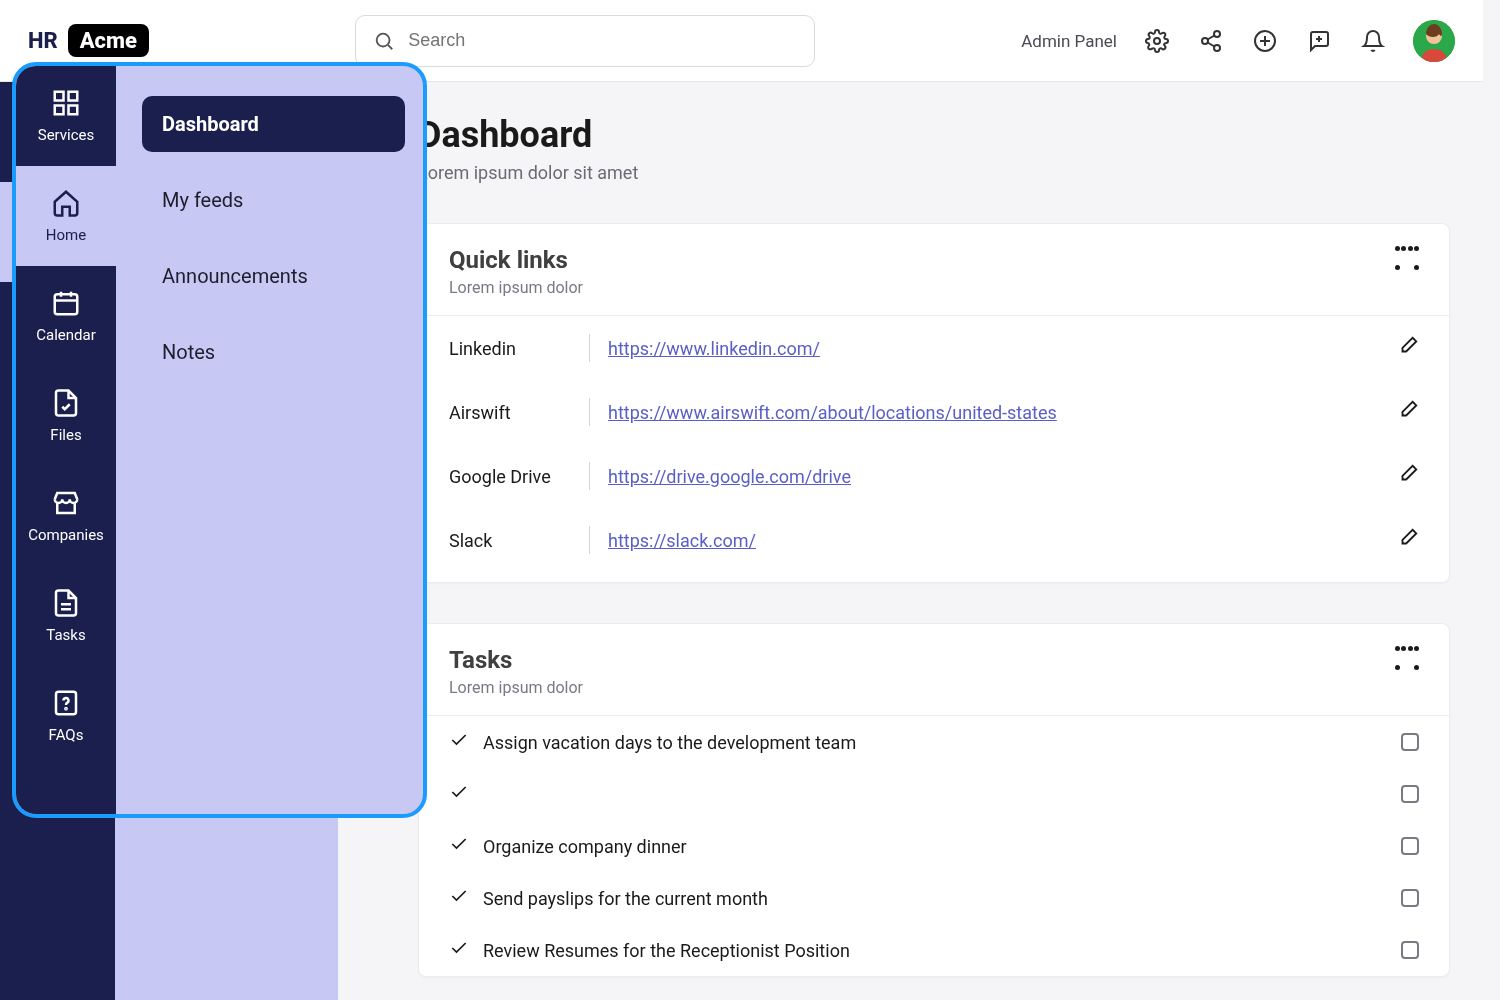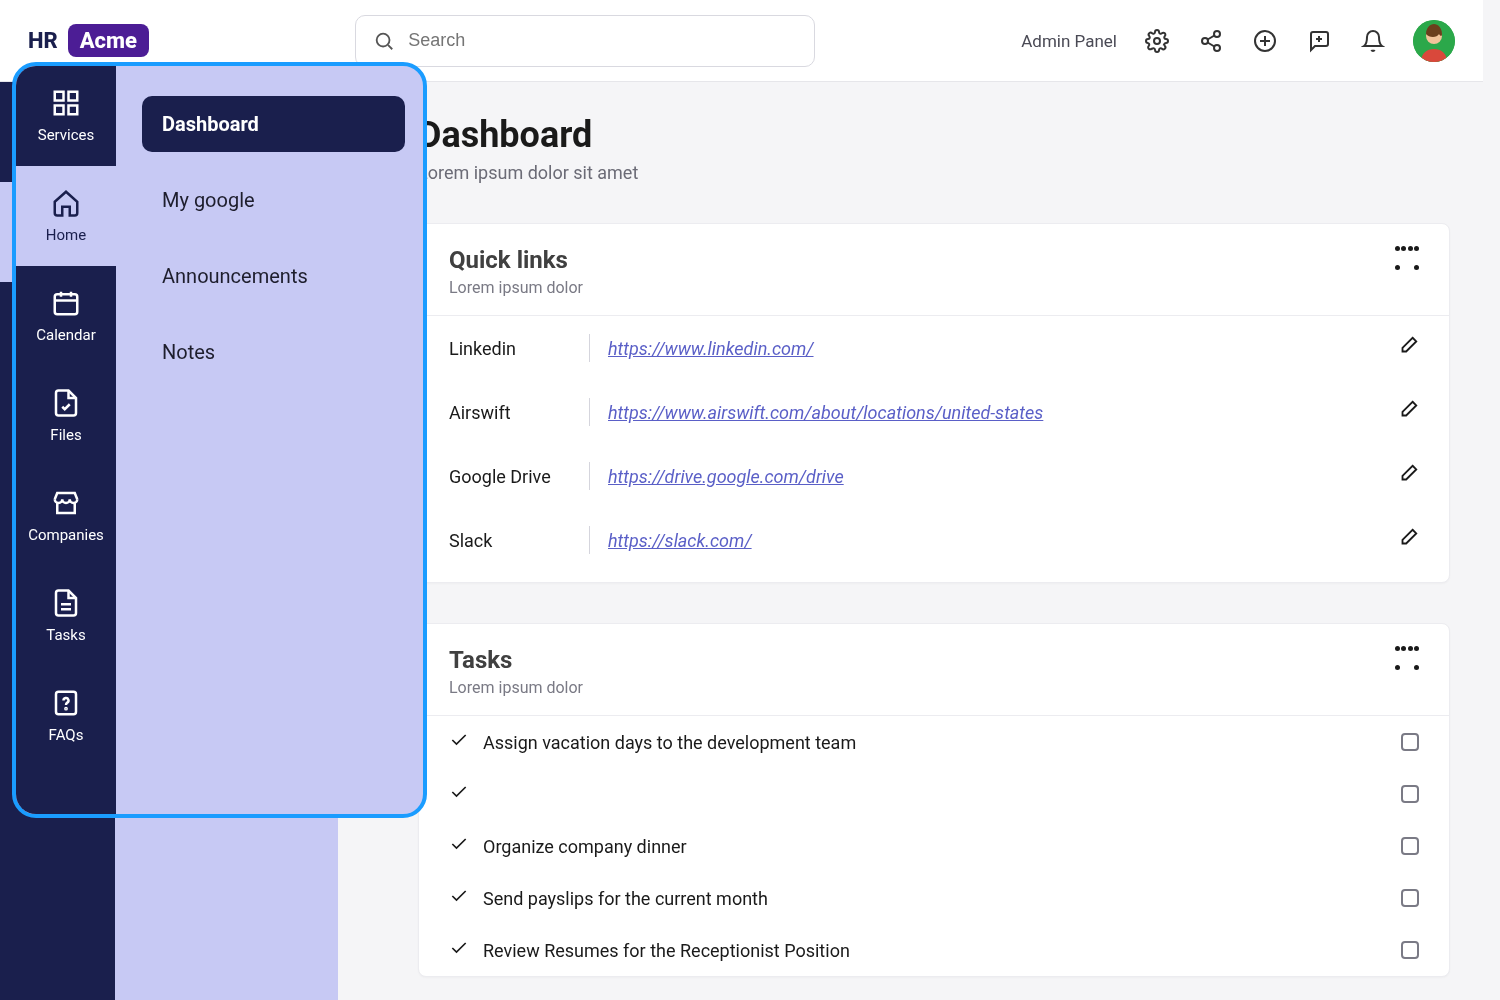--- a/index.html
+++ b/index.html
@@ -6,21 +6,21 @@
   html, body { width: 1500px; height: 1000px; font-family: -apple-system, BlinkMacSystemFont, "Segoe UI", Roboto, Arial, sans-serif; background: #f5f5f7; overflow: hidden; }
   a { color: #5a5fc7; }
 
   
   .header {
     position: absolute; top:0; left:0; right:17px; height:82px;
     background:#fff; border-bottom:1px solid #e6e6ea;
     display:flex; align-items:center; padding:0 28px;
   }
   .logo { display:flex; align-items:center; gap:10px; font-weight:800; font-size:22px; color:#1a1f4d; }
-  .logo-badge { background:#4c1d95; color:#fff; padding:4px 12px; border-radius:8px; font-weight:800; }
+  .logo-badge { background:#000000; color:#fff; padding:4px 12px; border-radius:8px; font-weight:800; }
   .search-wrap { margin-left:auto; margin-right:auto; width:460px; position:relative; }
   .search-wrap svg { position:absolute; left:18px; top:50%; transform:translateY(-50%); }
   .search-input { width:100%; height:52px; border:1px solid #d9d9e0; border-radius:10px; padding:0 18px 0 52px; font-size:18px; color:#333; outline:none; }
   .header-right { display:flex; align-items:center; gap:26px; }
   .header-right .admin { font-size:17px; color:#4a4a55; }
   .icon-btn { width:28px; height:28px; display:flex; align-items:center; justify-content:center; cursor:pointer; }
   .avatar { width:42px; height:42px; border-radius:50%; background:#2ba84a; display:flex; align-items:center; justify-content:center; overflow:hidden; }
   .avatar svg { width:100%; height:100%; }
 
   
@@ -62,21 +62,21 @@
   .card { background:#fff; border:1px solid #ececf0; border-radius:8px; margin-top:40px; padding:0; box-shadow:0 1px 2px rgba(0,0,0,0.03); }
   .card-head { display:flex; align-items:flex-start; justify-content:space-between; padding:22px 30px 18px; border-bottom:1px solid #ececf0; }
   .card-head h2 { font-size:24px; font-weight:700; color:#404040; }
   .card-head .sub { font-size:16px; color:#7a7a85; margin-top:4px; }
   .drag-handle { width:24px; height:24px; display:flex; flex-wrap:wrap; align-content:space-between; justify-content:space-between; cursor:grab; }
   .drag-handle span { width:5px; height:5px; border-radius:50%; background:#1a1a1a; }
 
   .ql-row { display:flex; align-items:center; padding:18px 30px; font-size:18px; }
   .ql-name { width:140px; color:#1a1a1a; }
   .ql-div { width:1px; height:28px; background:#d5d5dd; margin:0 18px 0 0; }
-  .ql-link { flex:1;font-style:italic; }
+  .ql-link { flex:1; }
   .ql-link a { text-decoration:underline; font-size:18px; }
   .ql-edit { cursor:pointer; }
 
   .task-row { display:flex; align-items:center; padding:14px 30px; font-size:18px; color:#1a1a1a; }
   .task-row .check { margin-right:14px; }
   .task-row .box { width:18px; height:18px; border:2px solid #7a7a85; border-radius:4px; margin-left:auto; cursor:pointer; }
 </style>
 </head>
 <body>
 
@@ -366,17 +366,17 @@
       <svg width="30" height="30" viewBox="0 0 24 24" fill="none" stroke="#fff" stroke-width="2">
           <rect x="4" y="3" width="16" height="18" rx="2"></rect>
           <path d="M10 10a2 2 0 1 1 3 1.7c-.8.5-1 1-1 1.8"></path>
           <circle cx="12" cy="16.5" r="0.5" fill="#fff"></circle>
         </svg>
       <span>FAQs</span>
     </div>
   </div>
   <div class="flyout-menu">
     <div class="mi active">Dashboard</div>
-    <div class="mi">My google</div>
+    <div class="mi">My feeds</div>
     <div class="mi">Announcements</div>
     <div class="mi">Notes</div>
   </div>
 </div>
 
 </body></html>

